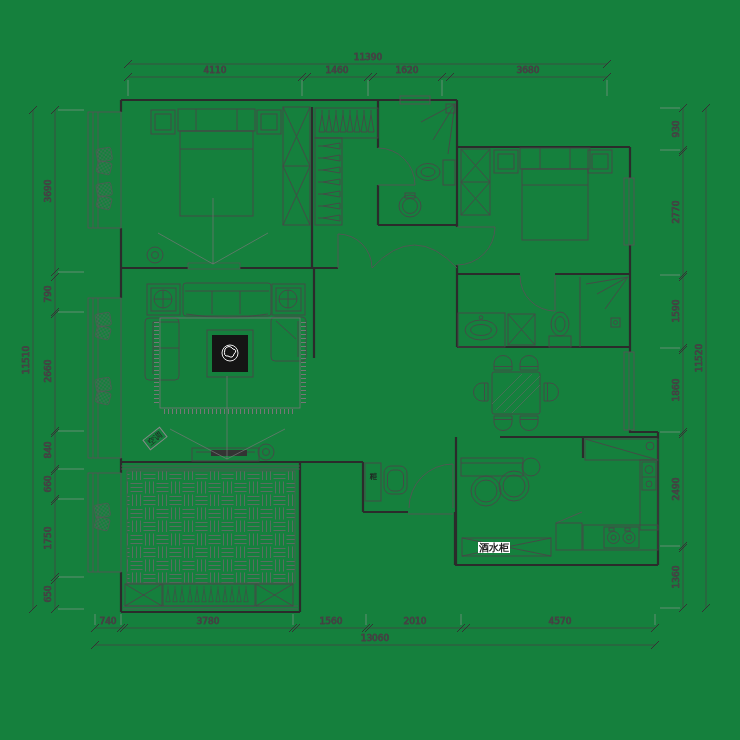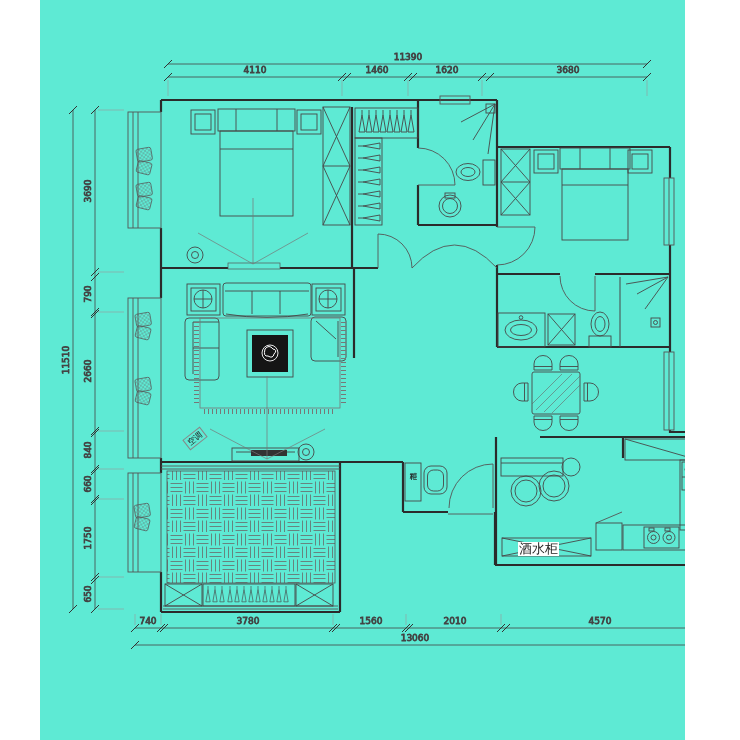--- a/index.html
+++ b/index.html
@@ -1,17 +1,17 @@
 <!DOCTYPE html>
 <html><head>
 <meta charset="utf-8">
 <style>
   html,body{margin:0;padding:0;background:#fff;}
-  .canvas{width:645px;height:740px;position:relative;background:#5eead4;overflow:hidden;
-          font-family:"DejaVu Sans",sans-serif;margin-left:40px;}
+  .canvas{width:740px;height:740px;position:relative;background:#15803d;overflow:hidden;
+          font-family:"DejaVu Sans",sans-serif;}
   .canvas svg{position:absolute;left:0;top:0;}
   .dt{font-size:9px;fill:#333;font-family:"DejaVu Sans",sans-serif;}
   .plan-label{position:absolute;color:#222;white-space:nowrap;font-family:"DejaVu Sans",sans-serif;}
   .vert{writing-mode:vertical-rl;text-orientation:upright;}
 </style>
 </head>
 <body>
 
 <div class="canvas">
 <svg width="740" height="740" viewBox="0 0 740 740">
@@ -522,14 +522,14 @@
       <text class="dt" x="331" y="624" text-anchor="middle">1560</text>
       <text class="dt" x="415" y="624" text-anchor="middle">2010</text>
       <text class="dt" x="560" y="624" text-anchor="middle">4570</text>
       <text class="dt" x="375" y="641" text-anchor="middle">13060</text>
     </g>
   </g>
 </svg>
 
 <div class="plan-label" style="left:144px;top:432px;transform:rotate(-38deg);border:1px solid #888;padding:0 2px;font-size:8px;">空调</div>
 <div class="plan-label vert" style="left:368px;top:466px;font-size:7.5px;">鞋柜</div>
-<div class="plan-label" style="left:478px;top:542px;font-size:13px;background:#fff;line-height:1.1;padding:0 1px;">酒水柜</div>
+<div class="plan-label" style="left:478px;top:542px;font-size:10px;background:#fff;line-height:1.1;padding:0 1px;font-weight:bold;">酒水柜</div>
 </div>
 
 </body></html>

